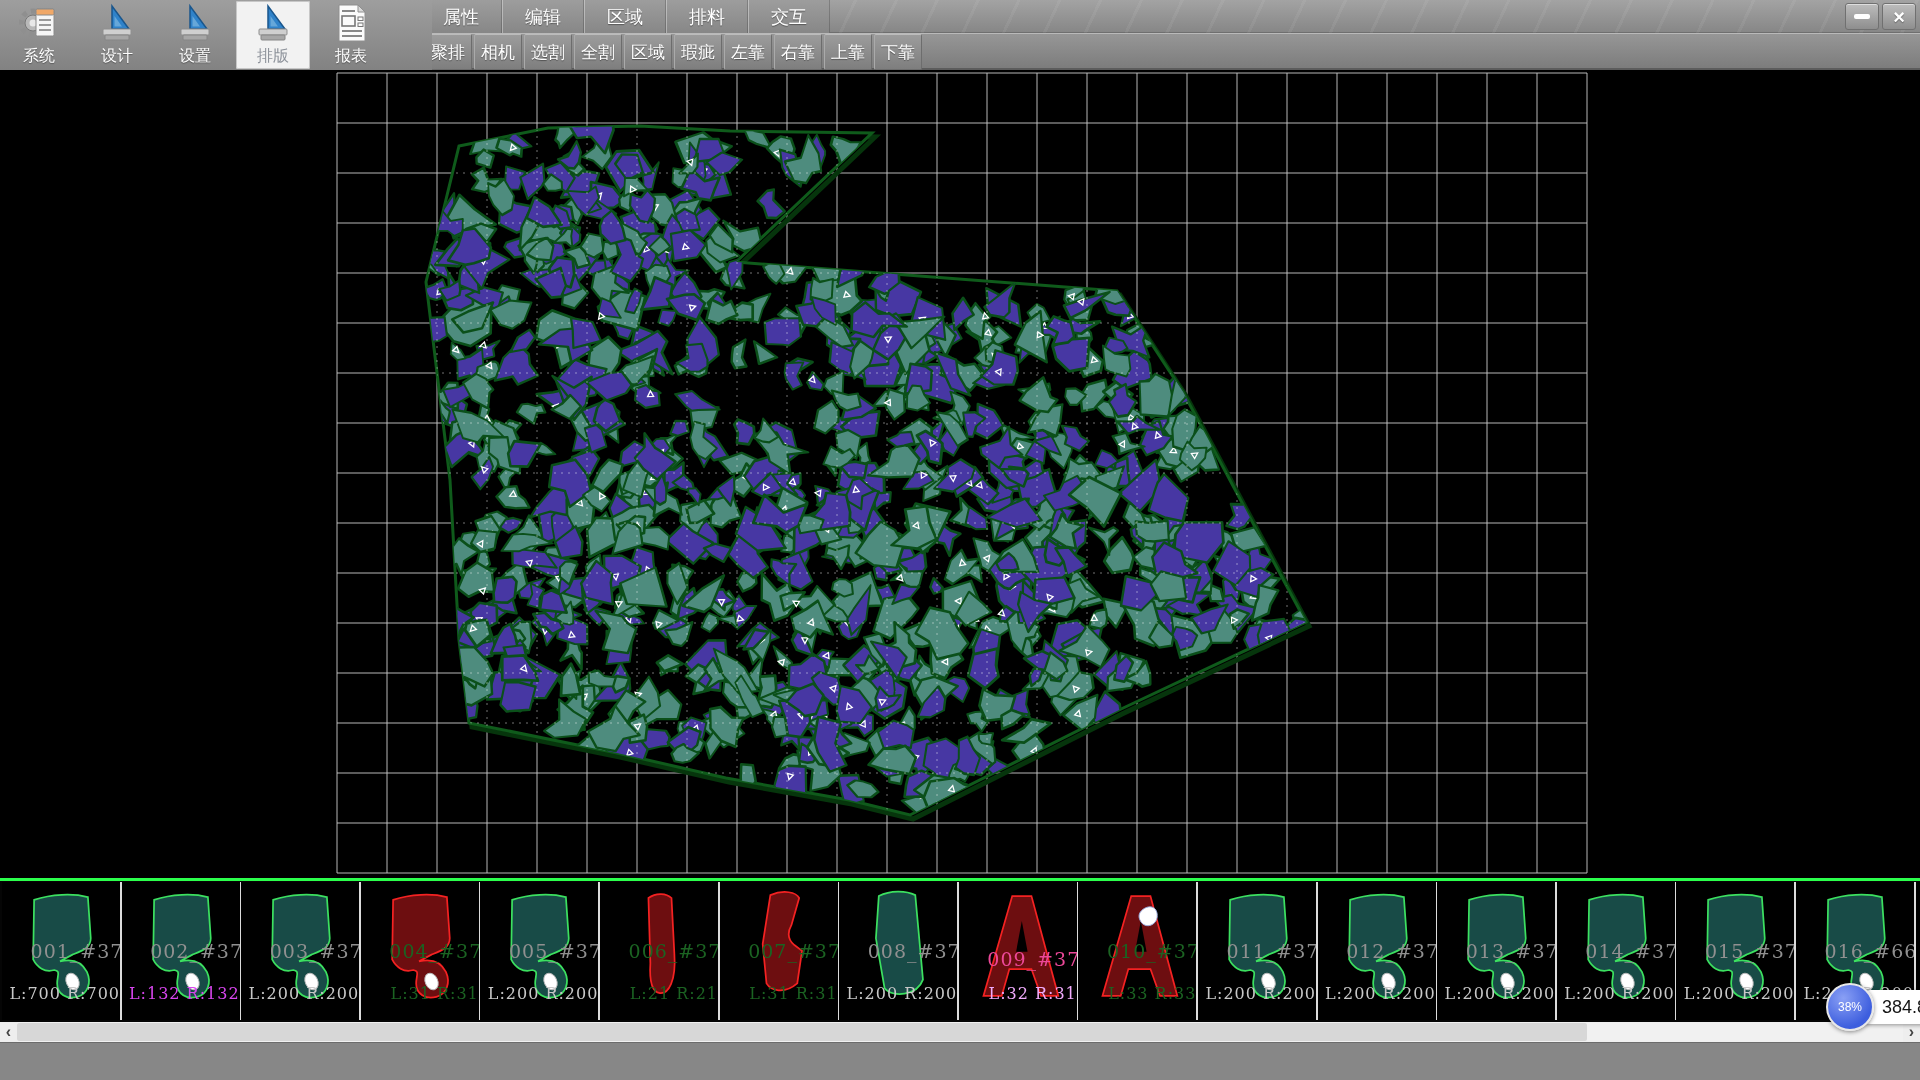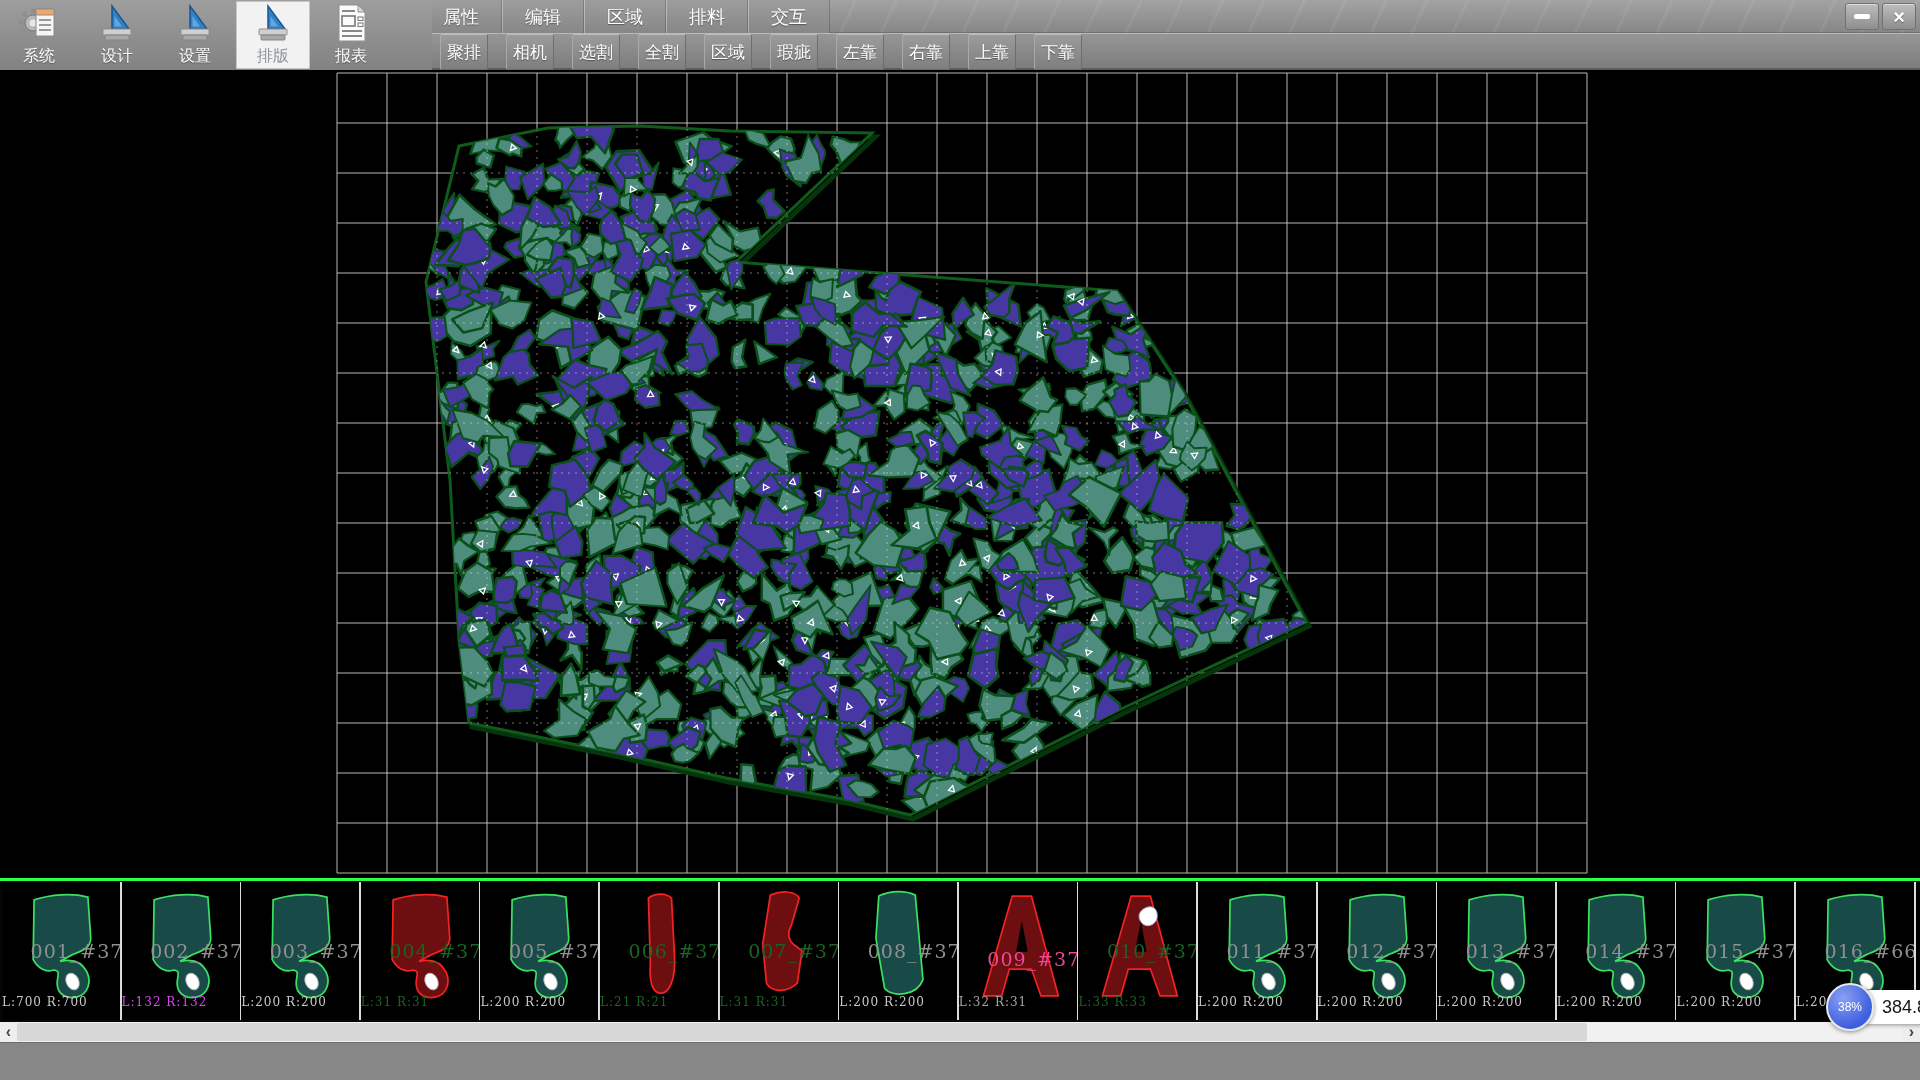--- a/index.html
+++ b/index.html
@@ -26,42 +26,42 @@
 
   #menu1{position:absolute;left:420px;top:0;height:33px;display:flex;z-index:4;}
   .m1btn{width:80px;height:33px;display:flex;align-items:center;justify-content:center;
         color:#fff;font-size:18px;text-shadow:0 1px 1px rgba(0,0,0,.4);
         background:linear-gradient(#9d9d9d,#878787);
         border-left:1px solid rgba(255,255,255,.35);border-right:1px solid rgba(0,0,0,.18);}
   #menu2{position:absolute;left:424px;top:34px;height:35px;display:flex;z-index:4;}
   .m2btn{width:46px;height:34px;margin-right:2px;display:flex;align-items:center;justify-content:center;
         color:#fff;font-size:17px;text-shadow:0 1px 1px rgba(0,0,0,.4);border-radius:2px;
         background:linear-gradient(#9c9c9c,#7e7e7e);
-        border:1px solid #6d6d6d;border-top-color:#bcbcbc;border-left-color:#aaa;margin-left:16px;}
+        border:1px solid #6d6d6d;border-top-color:#bcbcbc;border-left-color:#aaa;}
 
   #wincontrols{position:absolute;right:4px;top:3px;display:flex;gap:3px;z-index:6;}
   .winbtn{width:32px;height:25px;border-radius:3px;display:flex;align-items:center;justify-content:center;
         background:linear-gradient(#bdbdbd,#8e8e8e);border:1px solid #707070;
         box-shadow:inset 0 1px 0 rgba(255,255,255,.5);}
   .winbtn .minus{width:16px;height:5px;background:#fff;border-radius:2px;}
   .winbtn .xchar{color:#fff;font-size:20px;font-weight:bold;line-height:1;text-shadow:0 1px 1px rgba(0,0,0,.4);}
 
   
   #canvas{position:absolute;left:0;top:70px;width:1920px;height:808px;background:#000;}
 
   
   #strip{position:absolute;left:0;top:878px;width:1920px;height:144px;background:#050505;overflow:hidden;}
   #strip-accent{position:absolute;left:0;top:0;width:1920px;height:3px;}
   .cell{position:absolute;top:4px;width:118px;height:138px;background:#000;
         border-right:2px solid #dcdcdc;overflow:hidden;cursor:default;}
   .cell svg{position:absolute;left:11px;top:2px;}
   .cell .cid{position:absolute;left:16px;top:58px;width:100%;text-align:center;
         font-family:"DejaVu Serif","Liberation Serif",serif;font-size:19px;letter-spacing:1px;}
-  .cell .ccounts{position:absolute;left:0;bottom:11px;width:100%;text-align:left;
-        font-family:"DejaVu Serif","Liberation Serif",serif;font-size:12px;letter-spacing:1px;}
+  .cell .ccounts{position:absolute;left:0;bottom:17px;width:100%;text-align:right;
+        font-family:"DejaVu Serif","Liberation Serif",serif;font-size:16px;letter-spacing:1px;}
 
   
   #badge{position:absolute;left:1826px;top:983px;display:flex;align-items:center;z-index:9;}
   #badge-circle{width:44px;height:44px;border-radius:50%;z-index:2;
         background:radial-gradient(circle at 35% 30%,#8aa0f5,#3d5ede 70%);
         border:2px solid #e8e8e8;display:flex;align-items:center;justify-content:center;
         color:#fff;font-size:12px;box-shadow:0 1px 4px rgba(0,0,0,.45);}
   #badge-pill{height:34px;margin-left:-20px;padding:0 12px 0 28px;background:#fff;border-radius:17px;
         display:flex;align-items:center;color:#151515;font-size:18px;
         box-shadow:0 1px 4px rgba(0,0,0,.4);}
@@ -1349,21 +1349,21 @@
         </svg>
         <div class="cid" style="color: rgb(144, 144, 144);">008_#37</div>
         <div class="ccounts" style="color: rgb(200, 200, 200);">L:200 R:200</div>
       </div>
       <div class="cell" style="left: 958.8px;">
         <svg width="96" height="124" viewBox="0 0 100 120">
           <path d="M14 112 L44 8 L64 8 L92 112 L74 112 L64 84 L41 84 L33 112 Z" fill="#6D0E10" stroke="#F42222" stroke-width="1.8"></path>
           <path d="M48 66 L54 34 L60 66 Z" fill="#000"></path>
         </svg>
         <div class="cid" style="color: #ec4899; margin-top: 8px;">009_#37</div>
-        <div class="ccounts" style="color: #a3a3a3;">L:32 R:31</div>
+        <div class="ccounts" style="color: #f0abfc;">L:32 R:31</div>
       </div>
       <div class="cell" style="left: 1078.4px;">
         <svg width="96" height="124" viewBox="0 0 100 120">
           <path d="M14 112 L44 8 L64 8 L92 112 L74 112 L64 84 L41 84 L33 112 Z" fill="#6D0E10" stroke="#F42222" stroke-width="1.8"></path>
           <path d="M48 66 L54 34 L60 66 Z" fill="#000"></path>
           <path d="M56 22 C64 16 72 20 71 30 C70 38 60 42 55 36 C51 31 51 26 56 22 Z" fill="#fff" stroke="#9ad"></path>
         </svg>
         <div class="cid" style="color: rgb(27, 99, 34);">010_#37</div>
         <div class="ccounts" style="color: rgb(27, 99, 34);">L:33 R:33</div>
       </div>

